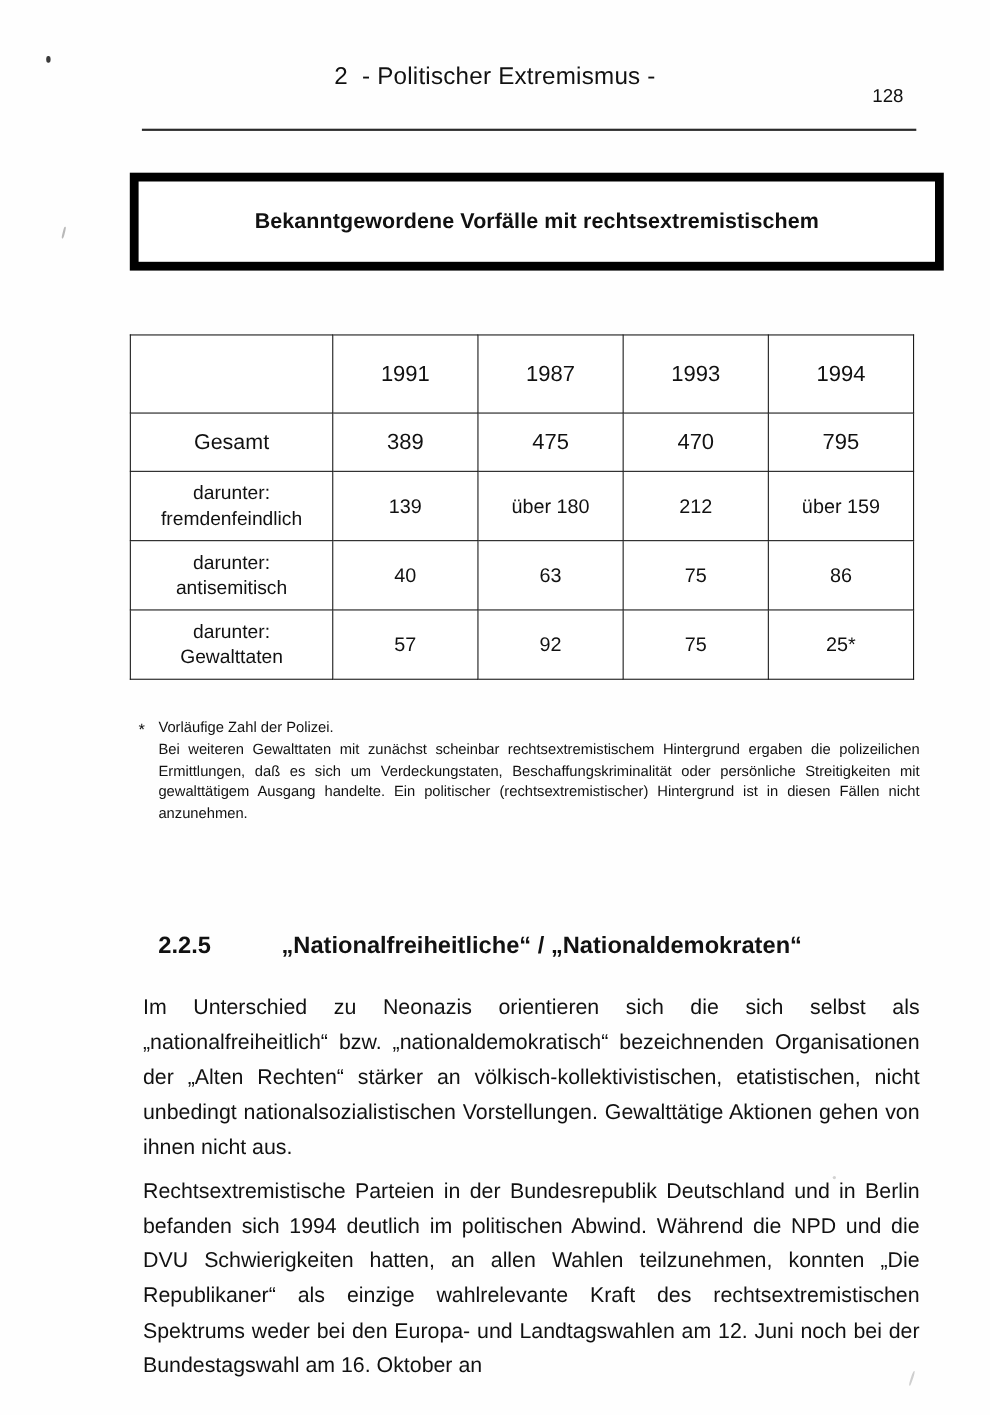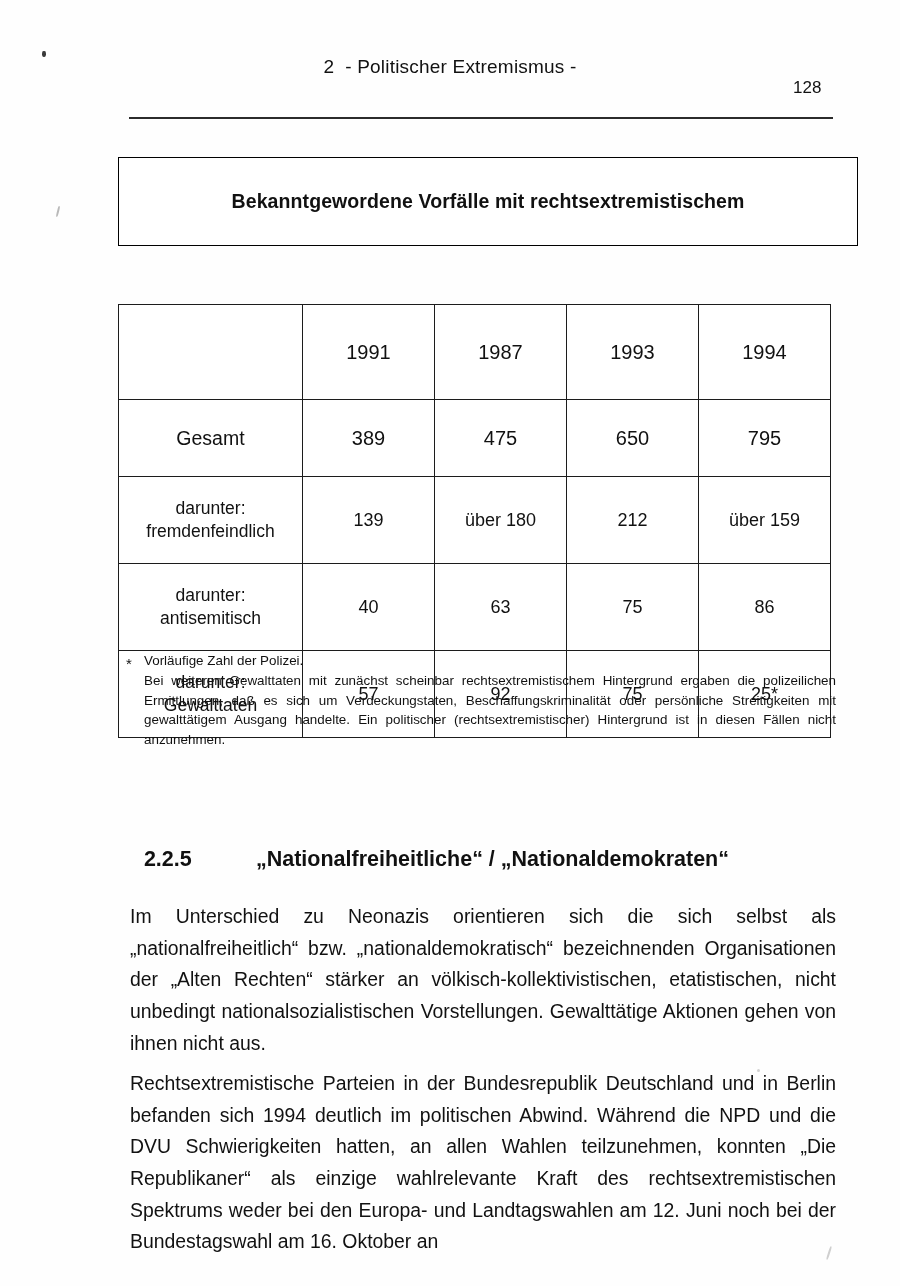--- a/index.html
+++ b/index.html
@@ -37,21 +37,21 @@
   .speck-c { left: 828px; top: 1246px; width: 2px; height: 14px; background:#cfcfcf;
              transform: rotate(18deg); border-radius:40%; }
   .speck-d { left: 757px; top: 1069px; width: 3px; height: 3px; background:#d2d2d2; }
 
   
   .runhead {
     position: absolute;
     left: 0; right: 0;
     top: 56px;
     text-align: center;
-    font-size: 19px;
+    font-size: 22px;
     letter-spacing: 0.2px;
     white-space: pre;
   }
   .folio {
     position: absolute;
     left: 793px;
     top: 78px;
     font-size: 17px;
   }
   .head-rule {
@@ -63,21 +63,21 @@
     background: #2b2b2b;
   }
 
   
   .title-box {
     position: absolute;
     left: 118px;
     top: 157px;
     width: 740px;
     height: 89px;
-    border: 1px solid #000000;
+    border: 8px solid #000000;
     background: #ffffff;
     box-sizing: border-box;
     display: flex;
     flex-direction: column;
     align-items: center;
     justify-content: center;
   }
   .title-line {
     font-size: 19.5px;
     font-weight: bold;
@@ -92,21 +92,21 @@
     position: absolute;
     left: 118px;
     top: 304px;
     width: 712px;
     border-collapse: collapse;
     background: #ffffff;
     table-layout: fixed;
   }
   .data-table td, .data-table th {
     border: 1.6px solid #1c1c1c;
-    padding: 12px;
+    padding: 0;
     vertical-align: middle;
     font-weight: normal;
     text-align: center;
   }
   .col-label { width: 184px; }
   .col-year  { width: 132px; }
 
   .hdr-row td { height: 70px; }
   .hdr-year {
     text-align: center;
@@ -219,21 +219,21 @@
         <td class="hdr-year">1991</td>
         <td class="hdr-year">1987</td>
         <td class="hdr-year">1993</td>
         <td class="hdr-year">1994</td>
       </tr>
 
       <tr class="total-row">
         <td class="total-label">Gesamt</td>
         <td class="total-val">389</td>
         <td class="total-val">475</td>
-        <td class="total-val">650</td>
+        <td class="total-val">470</td>
         <td class="total-val">795</td>
       </tr>
 
       <tr class="sub-row">
         <td class="sub-label">
           <span>darunter:</span>
           <span class="l2">fremdenfeindlich</span>
         </td>
         <td class="sub-val">139</td>
         <td class="sub-val">über 180</td>

